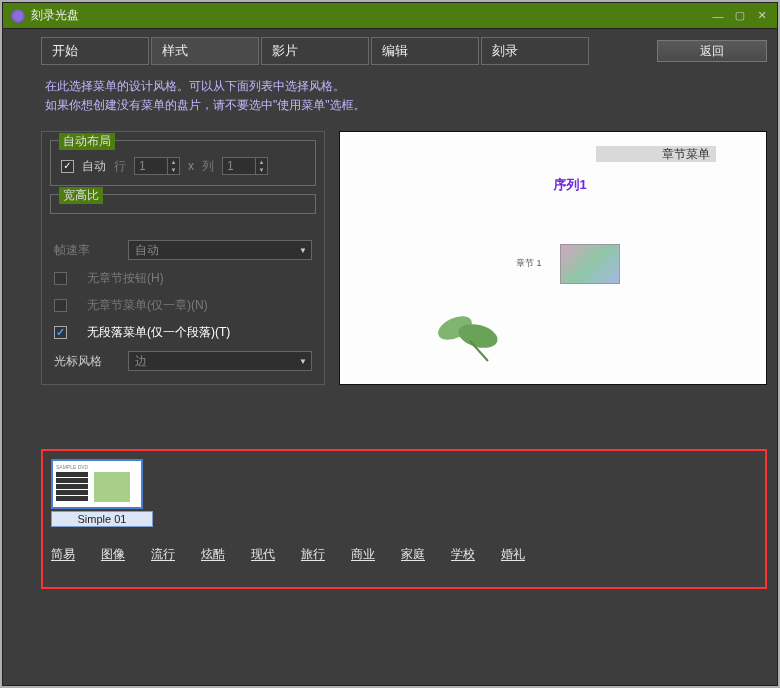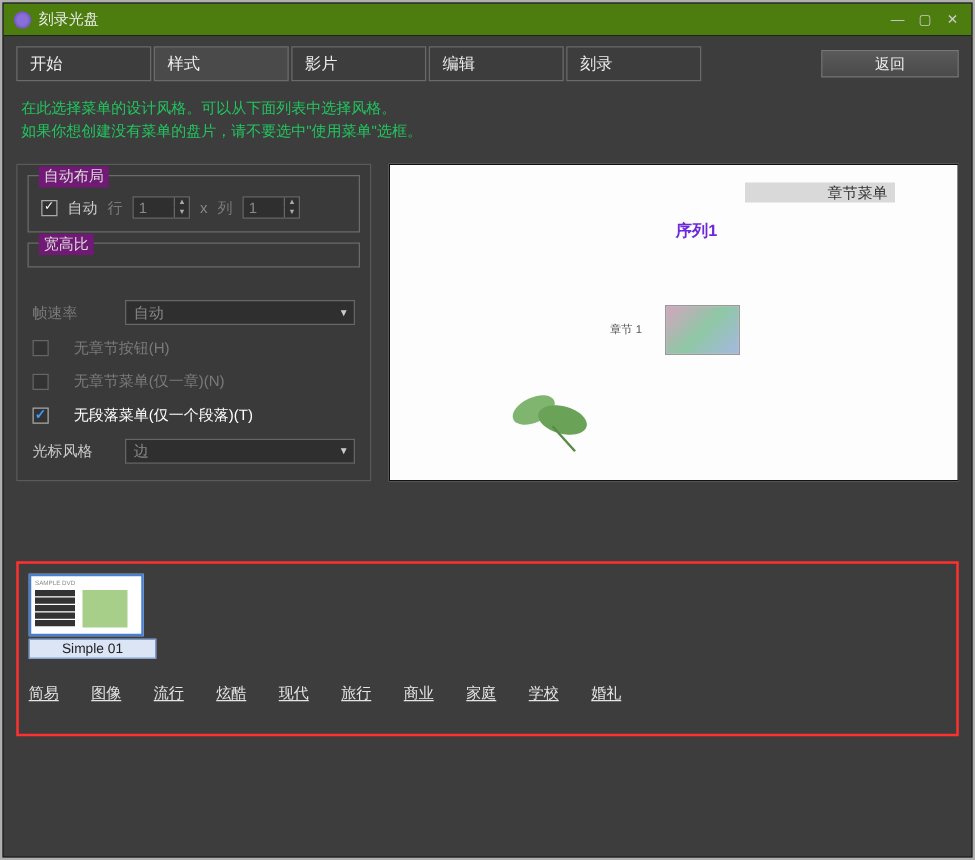--- a/index.html
+++ b/index.html
@@ -3,31 +3,31 @@
 <meta charset="utf-8">
 <style>
 * { box-sizing: border-box; margin: 0; padding: 0; }
 body { width: 780px; height: 688px; background: #b0b0b0; font-family: "Microsoft YaHei", Arial, sans-serif; font-size: 12px; color: #ddd; overflow: hidden; }
 .window { width: 776px; height: 684px; margin: 2px; background: #3d3d3d; border: 1px solid #222; }
 .titlebar { height: 26px; background: #4d7c0f; display: flex; align-items: center; padding: 0 8px; border-bottom: 1px solid #222; }
 .titlebar .app-icon { width: 14px; height: 14px; background: radial-gradient(circle, #8a6fd8 40%, #5a3f98 100%); border-radius: 50%; margin-right: 6px; }
 .titlebar .title { color: #eee; font-size: 12px; flex: 1; }
 .win-controls { display: flex; gap: 8px; }
 .win-btn { width: 14px; height: 14px; color: #ccc; cursor: pointer; display: flex; align-items: center; justify-content: center; font-size: 11px; }
-.content { padding: 8px 10px; }
+.content { padding: 8px 10px; margin-left: 28px; }
 .tabrow { display: flex; gap: 2px; height: 28px; }
 .tab { width: 108px; height: 28px; background: #3d3d3d; border: 1px solid #6a6a6a; color: #eee; display: flex; align-items: center; padding-left: 10px; font-size: 13px; cursor: pointer; }
 .tab.active { background: #4a4a4a; }
 .tabrow .spacer { flex: 1; }
 .back-btn { width: 110px; height: 22px; margin-top: 3px; background: linear-gradient(#5a5a5a,#4a4a4a); border: 1px solid #777; color: #eee; font-size: 12px; display: flex; align-items: center; justify-content: center; cursor: pointer; }
-.desc { color: #22c55e; font-size: 12px; line-height: 1.6; margin: 12px 4px 8px 4px; }
+.desc { color: #c4b5fd; font-size: 12px; line-height: 1.6; margin: 12px 4px 8px 4px; }
 .main-area { display: flex; gap: 14px; margin-top: 16px; }
 .left-panel { width: 284px; border: 1px solid #5a5a5a; background: #3a3a3a; padding: 0; }
 .fieldset { border: 1px solid #6a6a6a; margin: 8px; padding: 8px 10px 10px 10px; position: relative; }
-.fieldset .legend { position: absolute; top: -8px; left: 8px; background: #701a75; padding: 0 4px; color: #ddd; font-size: 12px; }
+.fieldset .legend { position: absolute; top: -8px; left: 8px; background: #4d7c0f; padding: 0 4px; color: #ddd; font-size: 12px; }
 .row { display: flex; align-items: center; gap: 8px; margin-top: 8px; }
 .chk { width: 13px; height: 13px; border: 1px solid #aaa; background: #333; display: inline-flex; align-items: center; justify-content: center; cursor: pointer; }
 .chk.checked::after { content: "✓"; color: #fff; font-size: 10px; line-height: 1; }
 .chk.checked-blue::after { content: "✓"; color: #3b9bff; font-size: 11px; font-weight: bold; line-height: 1; }
 .chk.disabled { border-color: #666; cursor: default; }
 .lbl { color: #ccc; }
 .lbl.disabled { color: #7a7a7a; }
 .spin { width: 46px; height: 18px; border: 1px solid #666; background: #2f2f2f; color: #888; display: flex; align-items: center; padding-left: 4px; position: relative; }
 .spin .arrows { position: absolute; right: 0; top: 0; width: 12px; height: 100%; display: flex; flex-direction: column; }
 .spin .arrows span { flex: 1; display: flex; align-items: center; justify-content: center; font-size: 6px; color: #aaa; border-left: 1px solid #666; }

